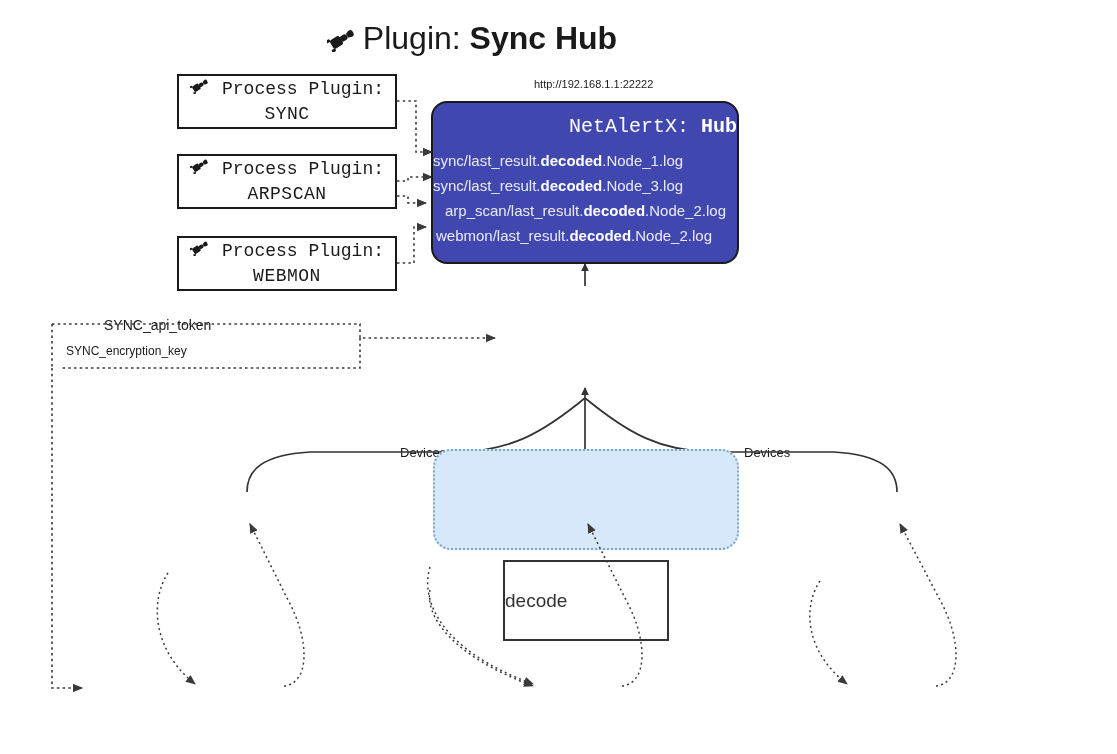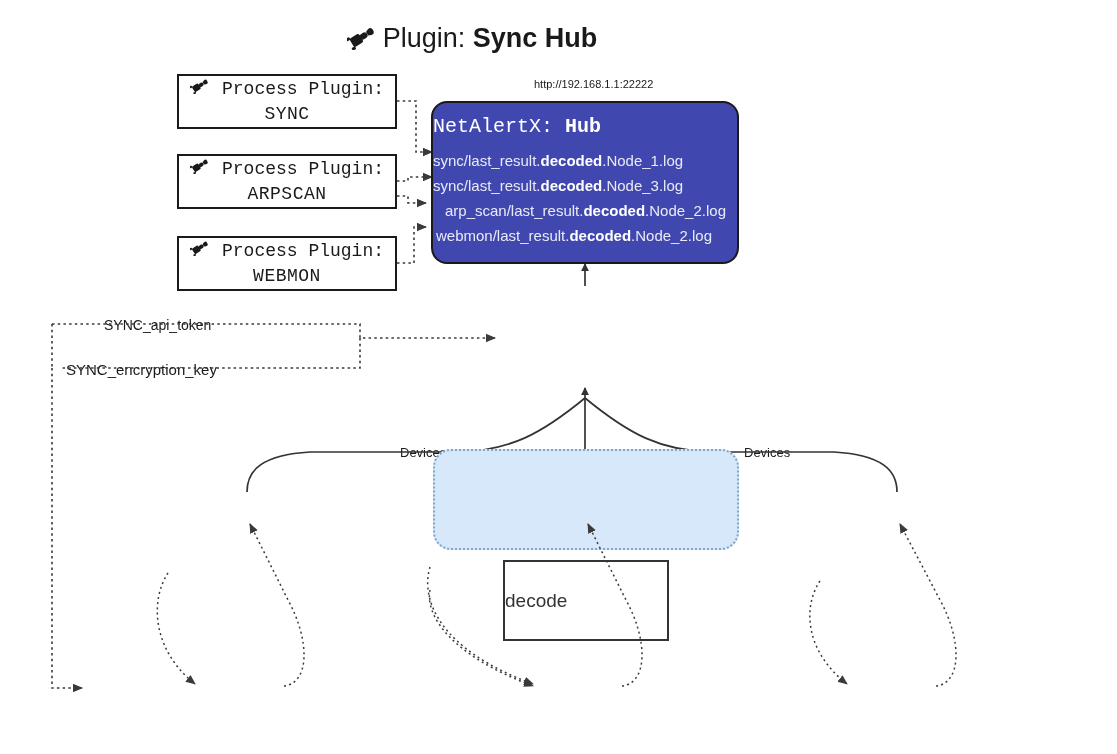--- a/index.html
+++ b/index.html
@@ -2,37 +2,37 @@
 <html><head>
 <meta charset="utf-8">
 <style>
   html,body{margin:0;padding:0;background:#ffffff;}
   body{width:1117px;height:754px;position:relative;overflow:hidden;
        font-family:"Liberation Sans",sans-serif;color:#1a1a1a;}
   #stage{position:absolute;left:0;top:0;width:1117px;height:754px;}
 
   
   #title{position:absolute;left:0;top:18px;width:944px;text-align:center;
-         font-size:27px;line-height:40px;white-space:nowrap;}
+         font-size:32px;line-height:40px;white-space:nowrap;}
   #title .plug{display:inline-block;vertical-align:-3px;margin-right:6px;}
   #title .lead{font-weight:400;}
   #title .strong{font-weight:700;}
 
   
   .proc-box{position:absolute;border:2px solid #1a1a1a;background:#ffffff;
             font-family:"Liberation Mono","DejaVu Sans Mono",monospace;
             font-size:18px;color:#1a1a1a;box-sizing:border-box;
             display:flex;flex-direction:column;align-items:center;
             justify-content:center;line-height:25px;}
   .proc-box .l1{display:flex;align-items:flex-start;gap:12px;}
   .proc-box .l2{letter-spacing:0.5px;}
 
   .hub{position:absolute;background:#4048b0;border:2px solid #1a1a1a;
        border-radius:16px;box-sizing:border-box;color:#ffffff;}
-  .hub .hub-title{text-align:left;font-family:"Liberation Mono","DejaVu Sans Mono",monospace;
+  .hub .hub-title{text-align:right;font-family:"Liberation Mono","DejaVu Sans Mono",monospace;
        font-size:20px;line-height:24px;margin-top:12px;}
   .hub .hub-title b{font-weight:700;}
   .hub .loglist{margin-top:9px;}
   .hub .logline{font-size:15px;line-height:25px;color:#e9eaf6;
        white-space:nowrap;}
   .hub .logline b{font-weight:700;color:#ffffff;}
 
   .lightbox{position:absolute;background:#d6e8fa;border:2px dotted #7ba7cf;
             border-radius:18px;box-sizing:border-box;}
 
@@ -173,21 +173,21 @@
       <div class="logline" style="padding-left:3px;"><span>webmon/last_result.</span><b>decoded</b><span>.Node_2.log</span></div>
     </div>
   </div>
 
   <div class="lightbox boxlayer" style="left:433px;top:286px;width:306px;height:101px;"></div>
   <div class="whitebox boxlayer" style="left:503px;top:296px;width:166px;height:81px;font-size:19px;">
     <span>decode</span>
   </div>
 
   <div class="plain-label" style="left:104px;top:317px;font-size:14px;">SYNC_api_token</div>
-  <div class="plain-label" style="left:66px;top:361px;font-size:15px;">SYNC_encryption_key</div>
+  <div class="plain-label" style="left:66px;top:344px;font-size:12px;">SYNC_encryption_key</div>
 
   <div class="edge-label" style="left:397px;top:445px;">Devices</div>
   <div class="edge-label" style="left:741px;top:445px;">Devices</div>
   <div class="edge-label" style="left:508px;top:462px;">Plugins: ARPSCAN, WEBMON</div>
 
   <div class="toplayer">
     <svg class="layer over">
       <g>
         <rect x="228" y="492" width="39" height="28" fill="#fff" stroke="#111" stroke-width="2"></rect>
         <path d="M228,492 L247.5,508 L267,492" fill="none" stroke="#111" stroke-width="1.6"></path>

